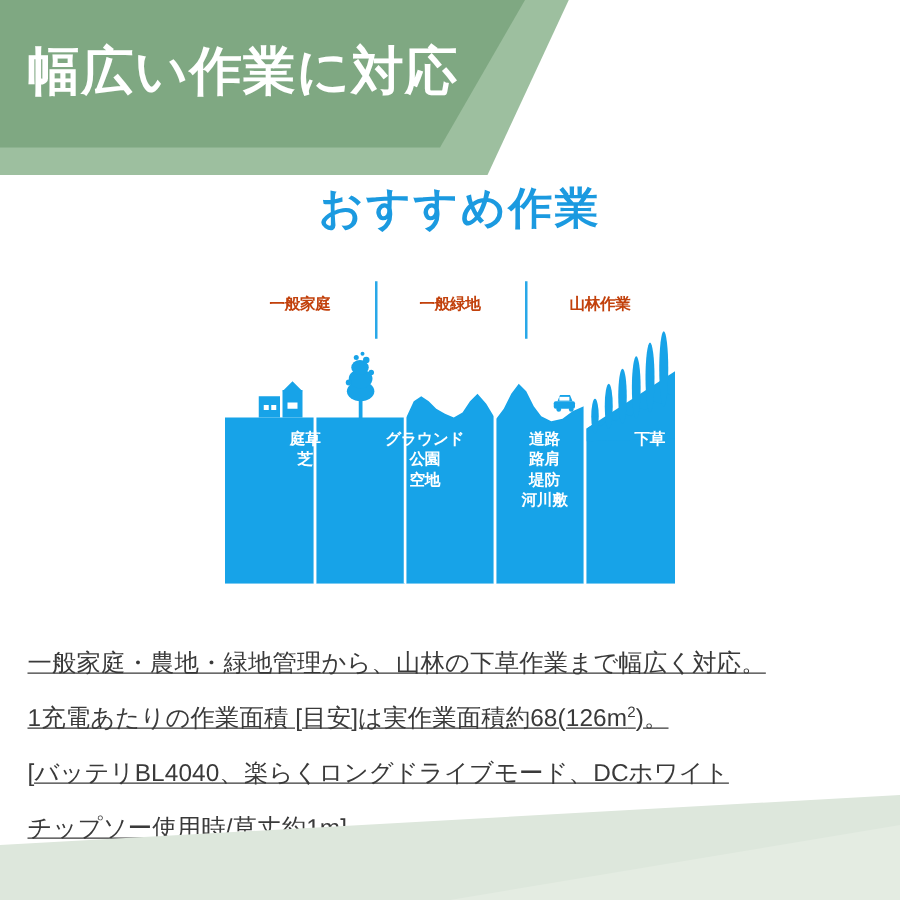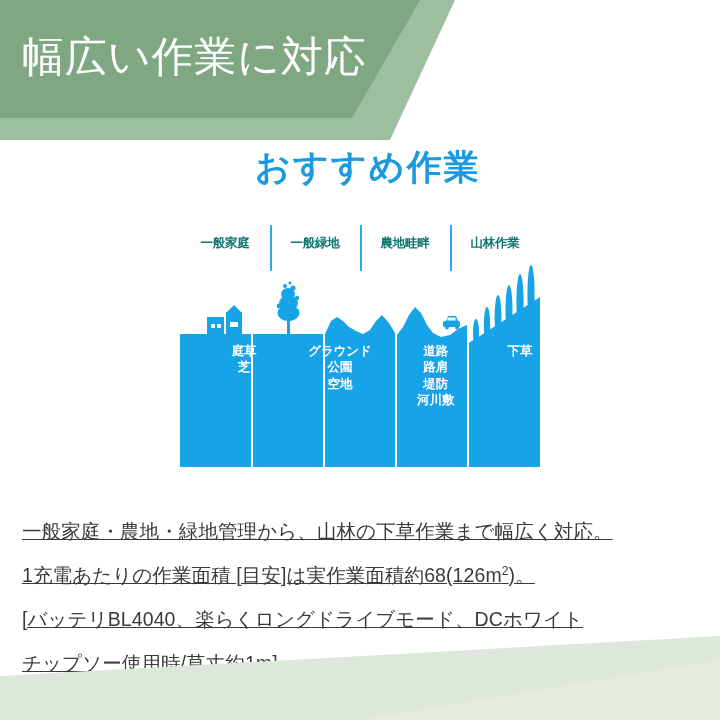--- a/index.html
+++ b/index.html
@@ -26,21 +26,21 @@
     height: 140px;
   }
   .header-banner svg { display: block; }
   .header-title {
     position: absolute;
     left: 22px;
     top: 33px;
     font-size: 42px;
     line-height: 1.15;
     color: #ffffff;
-    font-weight: 400;
+    font-weight: 700;
     letter-spacing: 0.02em;
     white-space: nowrap;
   }
 
   
   .chart-wrap {
     position: absolute;
     left: 0;
     top: 148px;
     width: 720px;
@@ -75,21 +75,21 @@
   .col-head {
     flex: 1 1 0;
     position: relative;
     display: flex;
     align-items: center;
     justify-content: center;
   }
   .col-head-label {
     font-size: 12.5px;
     font-weight: bold;
-    color: #0f766e;
+    color: #c2410c;
     letter-spacing: -0.02em;
     white-space: nowrap;
   }
   .col-head + .col-head::before {
     content: "";
     position: absolute;
     left: 0;
     top: -2px;
     bottom: -10px;
     width: 2px;
@@ -180,23 +180,20 @@
   <div class="chart-area">
 
     <div class="col-headers">
       <div class="col-head">
         <span class="col-head-label">一般家庭</span>
       </div>
       <div class="col-head">
         <span class="col-head-label">一般緑地</span>
       </div>
       <div class="col-head">
-        <span class="col-head-label">農地畦畔</span>
-      </div>
-      <div class="col-head">
         <span class="col-head-label">山林作業</span>
       </div>
     </div>
 
     <div class="chart-figure">
       <svg width="360" height="206" viewBox="0 0 360 206" xmlns="http://www.w3.org/2000/svg">
 
         <g>
           <rect x="0" y="73" width="71" height="133" fill="#17a3e8"></rect>
 

